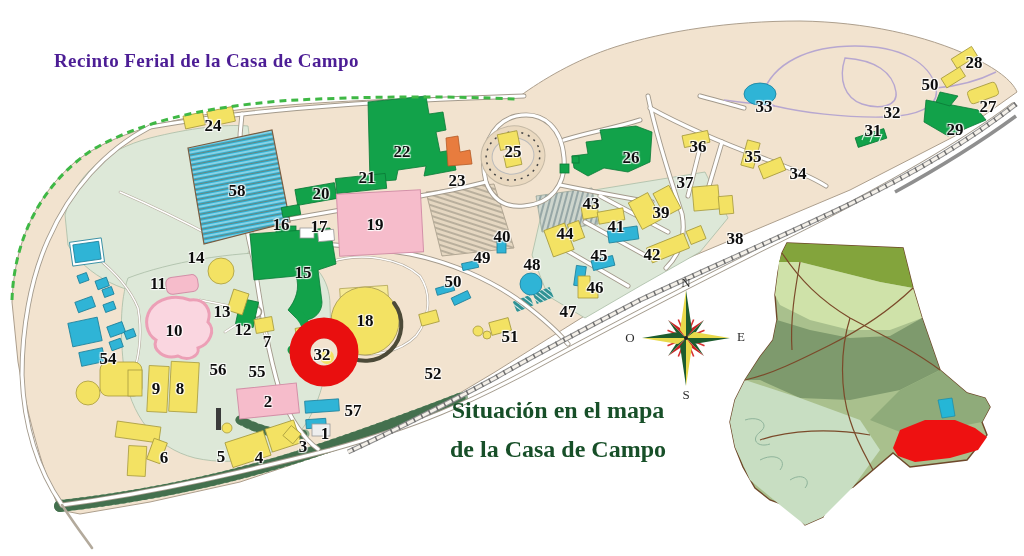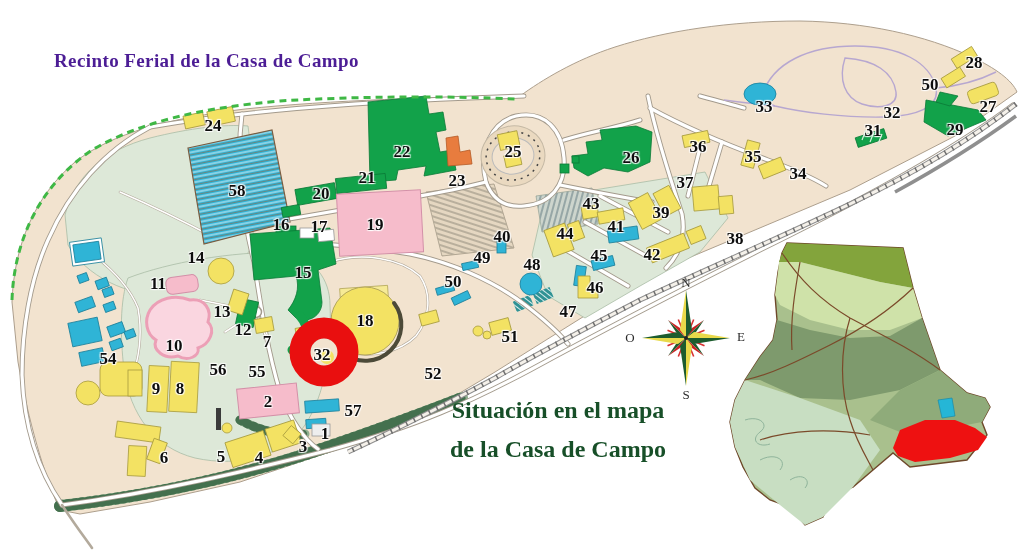--- a/index.html
+++ b/index.html
@@ -339,21 +339,21 @@
 <div id="labels-layer">
       <span class="num" style="left: 325px; top: 433px;">1</span>
       <span class="num" style="left: 268px; top: 401px;">2</span>
       <span class="num" style="left: 303px; top: 446px;">3</span>
       <span class="num" style="left: 259px; top: 457px;">4</span>
       <span class="num" style="left: 221px; top: 456px;">5</span>
       <span class="num" style="left: 164px; top: 457px;">6</span>
       <span class="num" style="left: 267px; top: 341px;">7</span>
       <span class="num" style="left: 180px; top: 388px;">8</span>
       <span class="num" style="left: 156px; top: 388px;">9</span>
-      <span class="num" style="left: 174px; top: 345px;">10</span>
+      <span class="num" style="left: 174px; top: 330px;">10</span>
       <span class="num" style="left: 158px; top: 283px;">11</span>
       <span class="num" style="left: 243px; top: 329px;">12</span>
       <span class="num" style="left: 222px; top: 311px;">13</span>
       <span class="num" style="left: 196px; top: 257px;">14</span>
       <span class="num" style="left: 303px; top: 272px;">15</span>
       <span class="num" style="left: 281px; top: 224px;">16</span>
       <span class="num" style="left: 319px; top: 226px;">17</span>
       <span class="num" style="left: 365px; top: 320px;">18</span>
       <span class="num" style="left: 375px; top: 224px;">19</span>
       <span class="num" style="left: 321px; top: 193px;">20</span>

